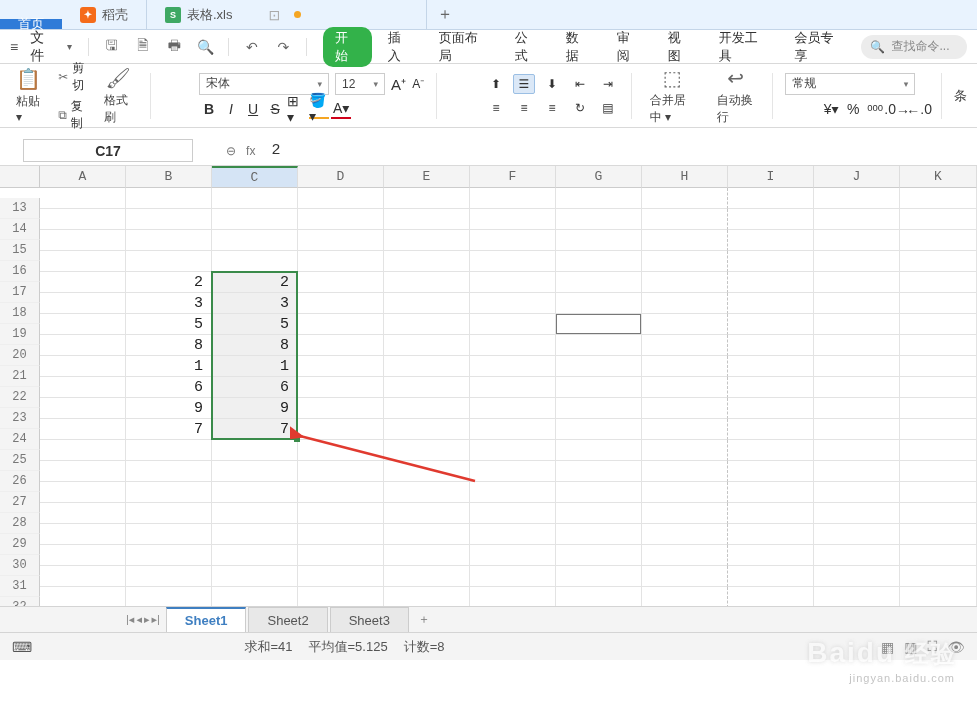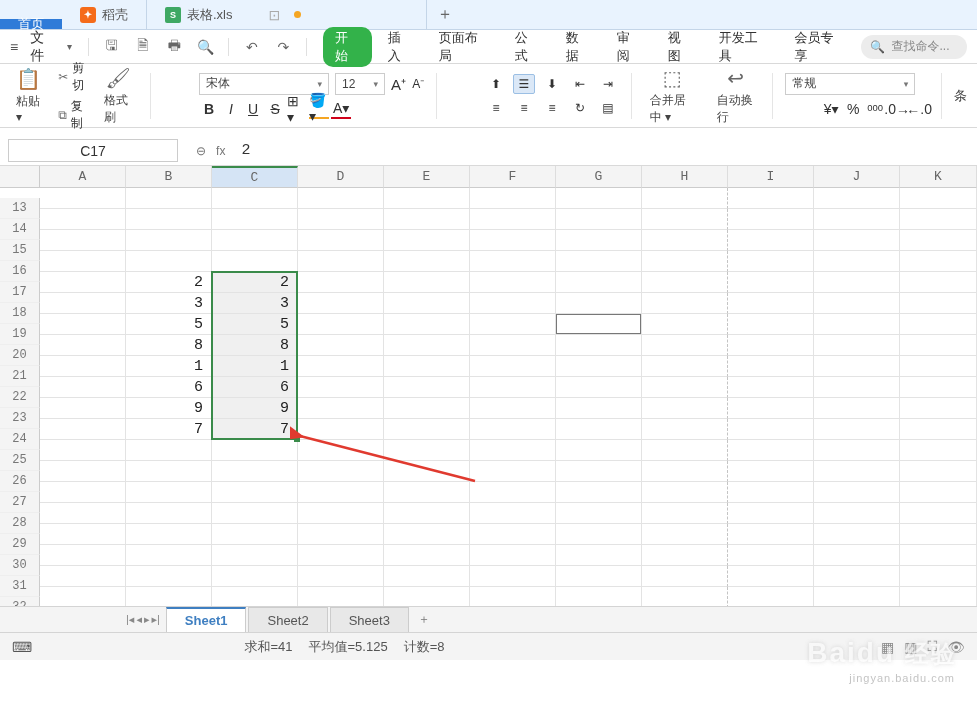--- a/index.html
+++ b/index.html
@@ -39,21 +39,21 @@
 .fontbox .dd { font-size: 9px; color: #777; margin-left: 4px; }
 .ff { display: flex; align-items: center; gap: 2px; }
 .ff .ib { width: 20px; height: 20px; display: flex; align-items: center; justify-content: center; font-size: 14px; color: #333; }
 .alnBtn { width: 22px; height: 20px; display: flex; align-items: center; justify-content: center; border-radius: 2px; }
 .alnBtn.sel { background: #dbe8f7; border: 1px solid #9bbfe4; }
 .underline-o { border-bottom: 2px solid #f5a623; }
 .underline-r { border-bottom: 2px solid #d0021b; }
 
 
 .fxbar { height: 30px; display: flex; align-items: center; border-bottom: 1px solid #d9d9d9; margin-top: 8px; }
-.namebox { width: 170px; border: 1px solid #ccc; height: 23px; margin: 0 8px; display: flex; align-items: center; justify-content: center; background: #fff; font-family: "Courier New", monospace; font-size: 14px; color: #333; }
+.namebox { width: 170px; border: 1px solid #ccc; height: 23px; margin: 0 23px; display: flex; align-items: center; justify-content: center; background: #fff; font-family: "Courier New", monospace; font-size: 14px; color: #333; font-weight: bold; }
 .fx-icons { display: flex; align-items: center; gap: 10px; margin: 0 10px; color: #777; }
 .fx-input { flex: 1; border: none; height: 23px; padding: 0 6px; font-family: "Courier New", monospace; font-size: 15px; color: #333; outline: none; }
 
 
 .gridwrap { position: relative; height: 440px; overflow: hidden; }
 .corner { position: absolute; left: 0; top: 0; width: 40px; height: 22px; background: #f4f4f4; border-right: 1px solid #ccc; border-bottom: 1px solid #ccc; }
 .colhdrs { position: absolute; left: 40px; top: 0; right: 0; height: 22px; display: flex; }
 .ch { width: 86px; background: #f4f4f4; border-right: 1px solid #ddd; border-bottom: 1px solid #ccc; display: flex; align-items: center; justify-content: center; color: #666; font-family: "Courier New", monospace; font-size: 13px; }
 .ch.last { flex: 1; }
 .ch.sel { background: #d5e4f5; border-top: 2px solid #3a8b4a; }

